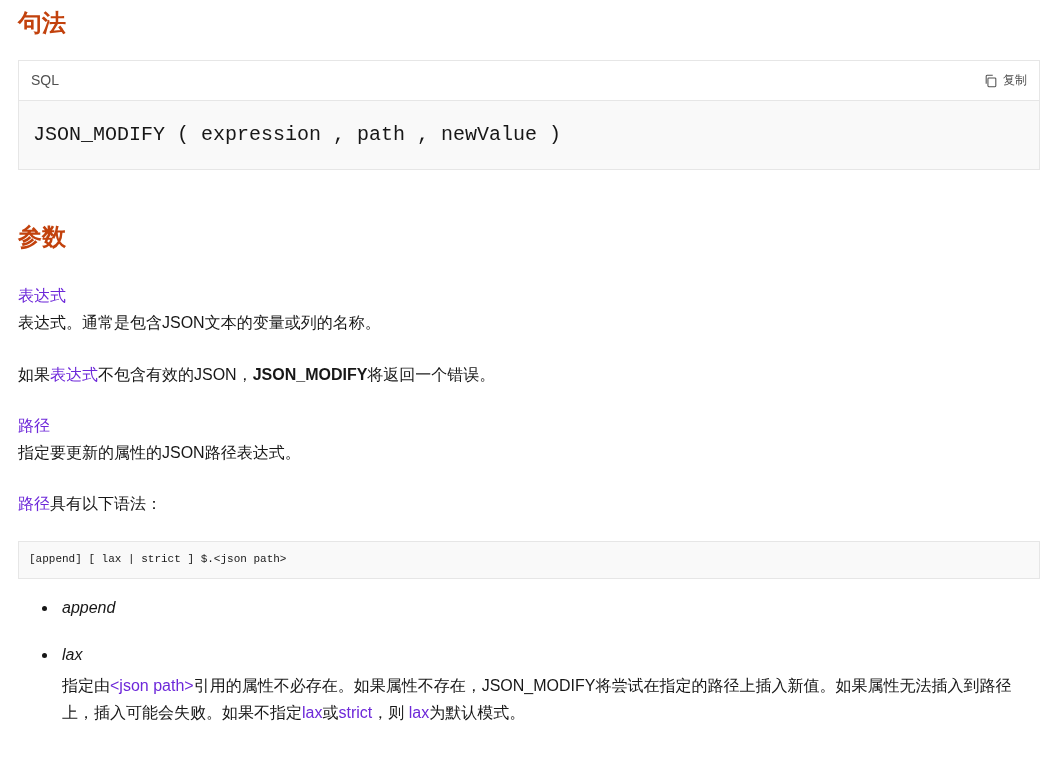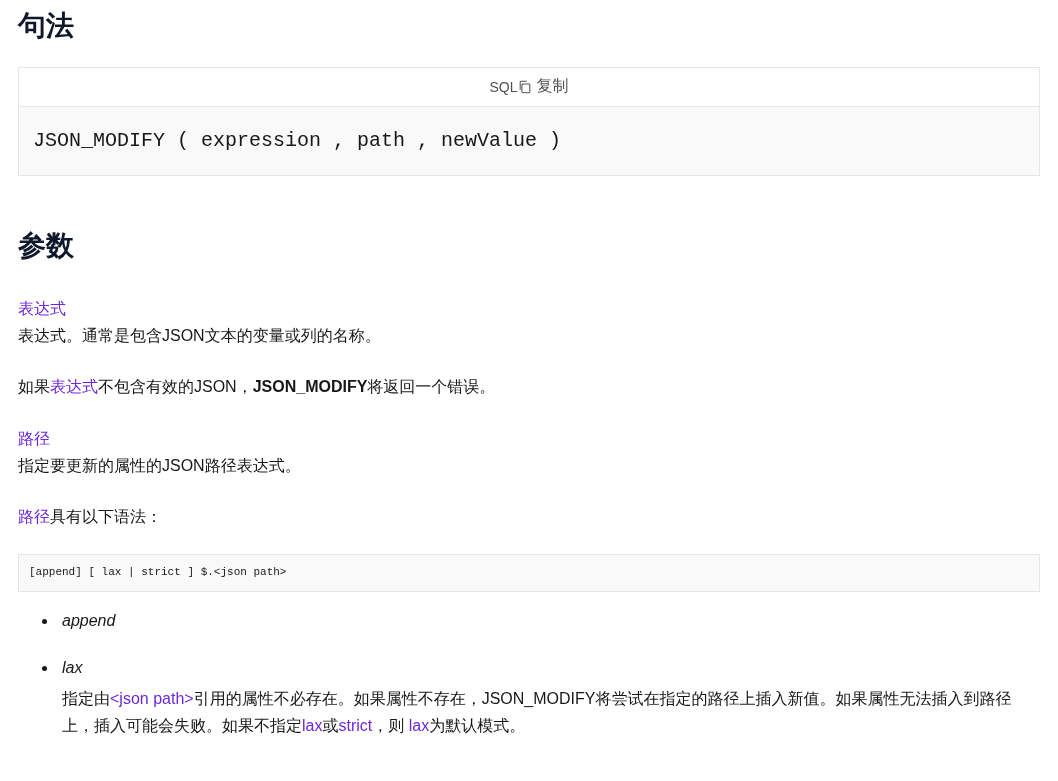--- a/index.html
+++ b/index.html
@@ -9,55 +9,55 @@
     }
     body {
       font-family: "Segoe UI", "Microsoft YaHei", -apple-system, BlinkMacSystemFont, sans-serif;
       color: #171717;
       line-height: 1.6;
       padding: 4px 18px 20px 18px;
       font-size: 16px;
       background: #fff;
     }
     h2 {
-      font-size: 28px;
+      font-size: 24px;
       font-weight: 600;
       margin-bottom: 18px;
-      color: #0f172a;
+      color: #c2410c;
     }
     h2.params-heading {
       margin-top: 48px;
       margin-bottom: 26px;
     }
     .code-block-wrapper {
       border: 1px solid #e6e6e6;
       margin-bottom: 18px;
     }
     .code-header {
       display: flex;
-      justify-content: center;
+      justify-content: space-between;
       align-items: center;
       padding: 8px 12px;
       border-bottom: 1px solid #e6e6e6;
       font-size: 14px;
       color: #505050;
       background: #fff;
     }
     .code-lang {
       color: #505050;
     }
     .copy-button {
       display: flex;
       align-items: center;
       gap: 5px;
       background: none;
       border: none;
       cursor: pointer;
       color: #505050;
-      font-size: 16px;
+      font-size: 12px;
       font-family: inherit;
     }
     .copy-icon {
       display: inline-flex;
     }
     .code-body {
       padding: 18px 14px;
       background: #f9f9f9;
       font-family: Consolas, "Courier New", monospace;
       font-size: 20px;

